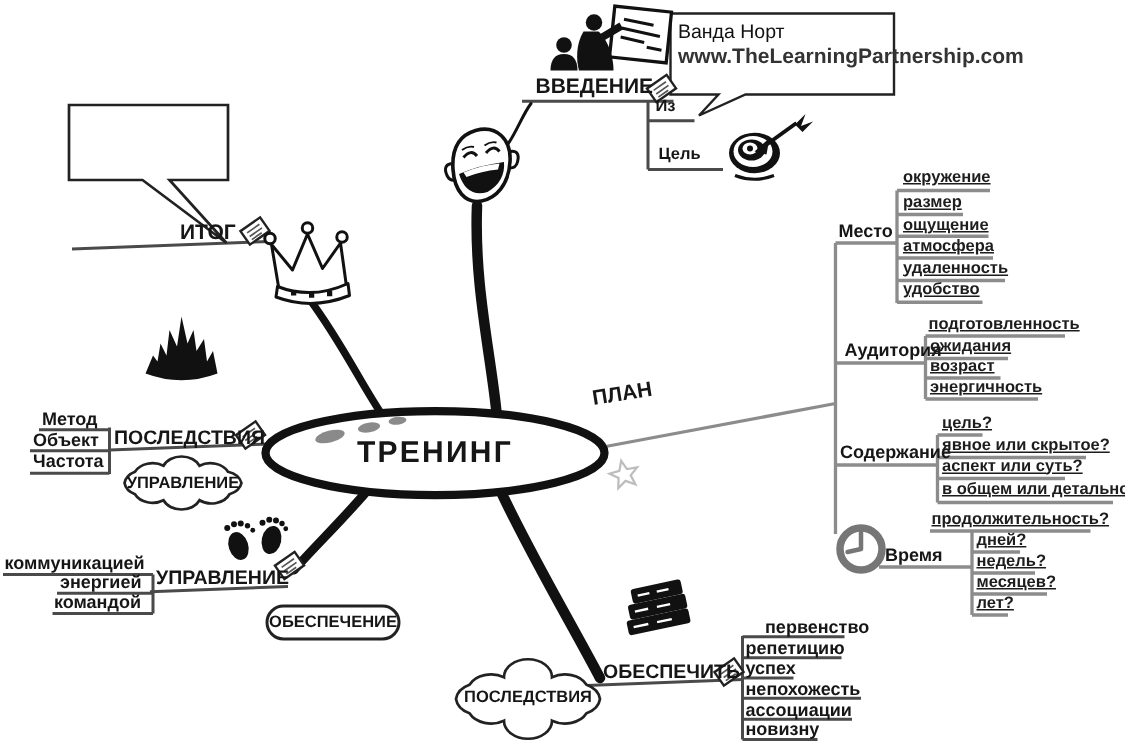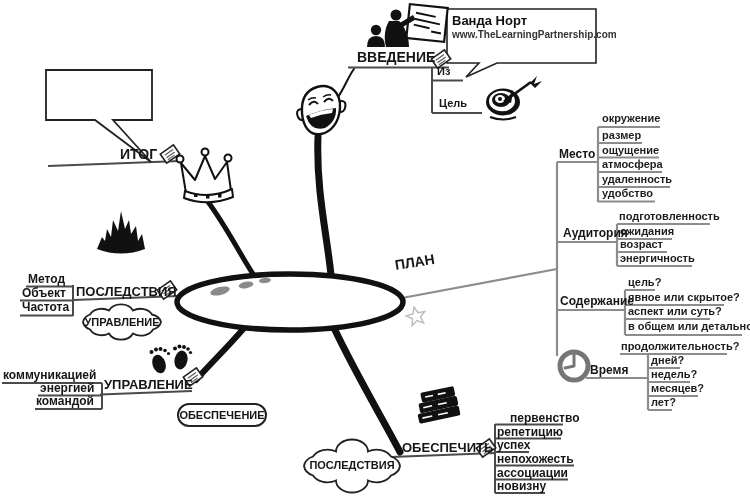--- a/index.html
+++ b/index.html
@@ -9,26 +9,26 @@
   .t{position:absolute;white-space:nowrap;z-index:2;color:#161616;line-height:1;}
   .bold{font-weight:bold;}
   .f20{font-size:20px;letter-spacing:1.5px;}
   .f14{font-size:14px;}
   .f13{font-size:13px;}
   .f12{font-size:12px;}
   .f11{font-size:11px;}
   .ctr{text-align:center;}
   .rot-plan{transform:rotate(-9deg);transform-origin:left bottom;}
   .author{position:absolute;left:452px;top:13px;z-index:2;line-height:1.25;}
-  .author .a1{font-size:13px;font-weight:bold;}
+  .author .a1{font-size:13px;font-weight:normal;}
   .author .a2{font-size:13px;font-weight:bold;}
-  .author .a3{font-size:10px;font-weight:bold;color:#333;}
+  .author .a3{font-size:14px;font-weight:bold;color:#333;}
   .callout{position:absolute;left:46px;top:73px;width:106px;z-index:2;
            text-align:center;font-size:9.5px;line-height:1.32;color:#1a1a1a;}
-  .gray{color:#1d1d1d;}
+  .gray{color:#1d1d1d;text-decoration:underline;}
 </style>
 </head>
 <body>
 
 <div class="stage">
 
 <svg class="layer" width="750" height="496" viewBox="0 0 750 496">
   <defs>
     <g id="noteShape">
       <rect x="-8" y="-5.5" width="16" height="11" fill="#fff" stroke="#222" stroke-width="1.6"></rect>
@@ -152,20 +152,21 @@
     <circle cx="396" cy="15" r="5.5" fill="#111"></circle>
     <path d="M389,21 C384,29 384,40 386,47 L409,47 C409,36 404,25 399,21 Z" fill="#111"></path>
     <path d="M398,24 L413,15 L415.5,19.5 L401,28 Z" fill="#111"></path>
     <circle cx="376" cy="30" r="5.2" fill="#111"></circle>
     <path d="M367,47 q0,-11 9,-11 q9,0 9,11 Z" fill="#111"></path>
   </g>
 
   <path d="M416,307 l2.6,6.2 6.8,0.3 -5.2,4.3 1.8,6.5 -6,-3.6 -5.7,3.8 1.6,-6.6 -5.3,-4.1 6.8,-0.5 Z" fill="#fff" stroke="#bdbdbd" stroke-width="1.5" transform="rotate(-12 416 316)"></path>
 </svg>
 
+<div class="t bold f20 ctr" style="left:177px;top:292px;width:226px;">ТРЕНИНГ</div>
 
 <div class="author">
   <div class="a1">Ванда Норт</div>
   <div class="a3">www.TheLearningPartnership.com</div>
 </div>
 
 
 <div class="t bold f14" style="left:357px;top:50px;">ВВЕДЕНИЕ</div>
 <div class="t bold f11" style="left:437px;top:66px;">Из</div>
 <div class="t bold f11" style="left:439px;top:98px;">Цель</div>

